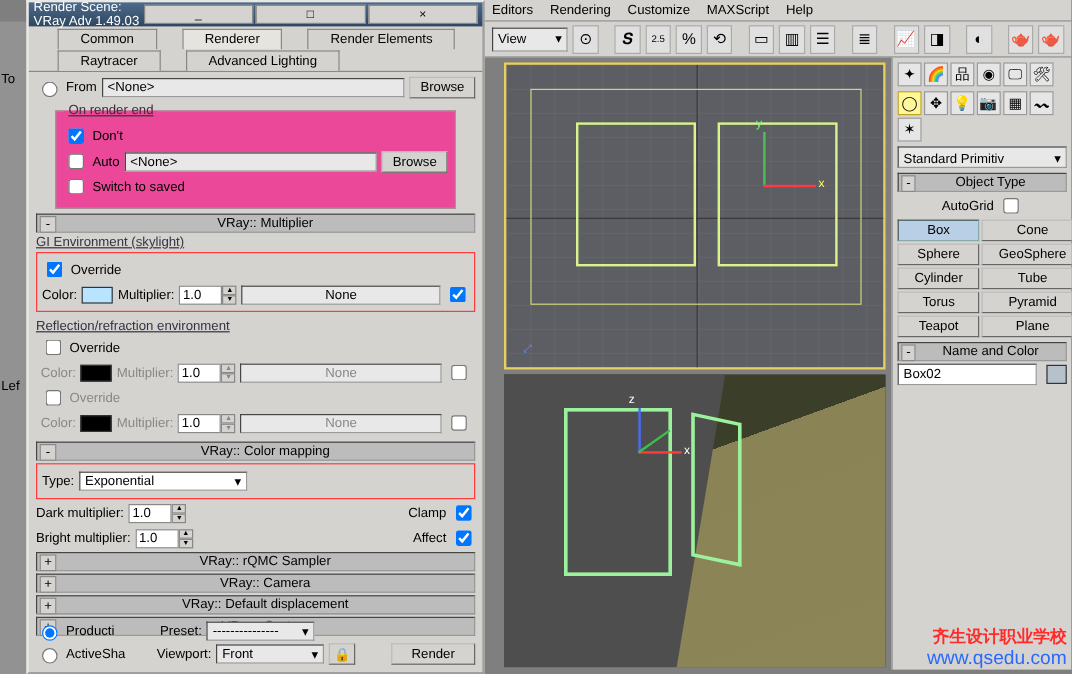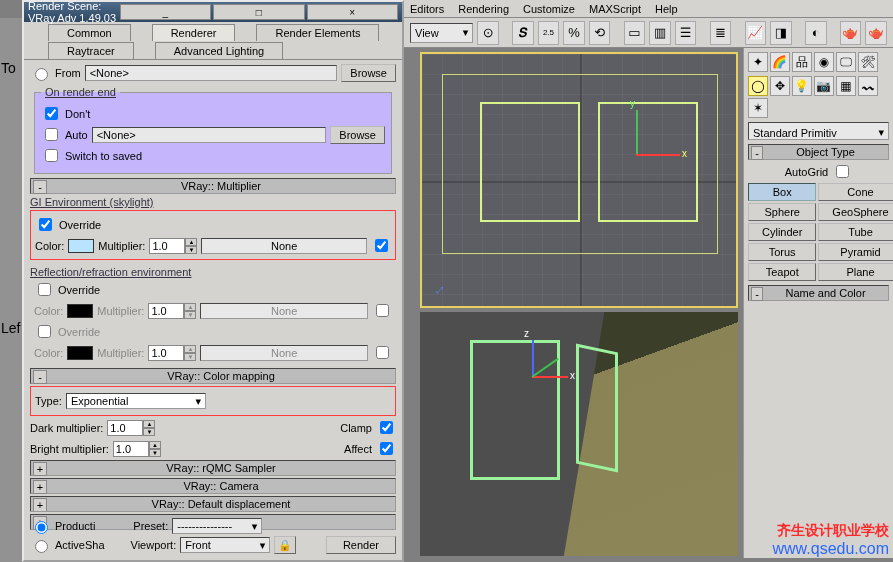--- a/index.html
+++ b/index.html
@@ -12,21 +12,21 @@
   }
   .titlebar { height: 20px; background: linear-gradient(#4e6b8a,#2d4762); color: #fff; display: flex; align-items: center; padding: 0 4px; }
   .titlebar span { flex: 1; }
   .winbtn { width: 18px; height: 16px; background: #d5d3cf; margin-left: 2px; border: 1px solid #888; display: inline-flex; align-items:center; justify-content:center; font-size:10px; color:#000; }
 
   .tabs { display: flex; border-bottom: 1px solid #888; padding: 2px 4px 0 4px; gap:1px; flex-wrap:wrap; }
   .tab { padding: 2px 18px; background: #d5d3cf; border: 1px solid #888; border-bottom: none; cursor:pointer;margin-left:20px; }
   .tab.active { background: #e6e4df; }
 
   .panel { padding: 2px 6px; }
-  fieldset { border: 1px solid #9a9a9a; margin: 4px 4px; padding: 4px 6px 6px 6px; background:#c4b5fd; }
+  fieldset { border: 1px solid #9a9a9a; margin: 4px 16px; padding: 4px 6px 6px 6px; background:#ec4899; }
   legend { padding: 0 4px; color:#333; text-decoration:underline; }
   .row { display: flex; align-items: center; gap: 4px; margin: 2px 0; }
   .row label { white-space: nowrap; }
   .inset { border: 1px inset #999; background: #e8e8e8; height: 16px; padding: 0 4px; display: inline-flex; align-items:center; }
   .btn { border: 1px outset #bbb; background:#d5d3cf; padding: 1px 8px; cursor:pointer; height:18px; display:inline-flex; align-items:center;}
   input[type=text] { height:16px; border:1px solid #888; background:#fff; padding:0 2px; }
   .spinner { display:inline-flex; }
   .spinner input { width:36px; }
   .spinarrows { display:flex; flex-direction:column; }
   .spinarrows span { width:12px; height:8px; border:1px solid #888; background:#d5d3cf; font-size:6px; line-height:6px; text-align:center; cursor:pointer;}
@@ -34,21 +34,21 @@
   .bar { background:#bcbcbc; border:1px inset #999; text-align:center; padding:1px 0; margin-top:2px; }
   .bar .toggle { float:left; width:14px; border:1px solid #888; background:#d5d3cf; margin-left:2px; text-align:center; }
 
   .redbox { border: 1px solid #ff3b3b; }
 
   .bottombar { position:absolute; bottom:4px; left:6px; right:6px; border-top:1px solid #999; padding-top:4px;}
   .bottombar .row { margin:2px 0; }
 
   
   .leftstrip { position:absolute; left:0; top:18px; width:22px; height:544px; background:#929292;}
-  .leftstrip div { font-size:14px; color:#000; transform:rotate(0); padding:2px 1px; }
+  .leftstrip div { font-size:11px; color:#000; transform:rotate(0); padding:2px 1px; }
 
   
   .topmenu { position:absolute; left:404px; right:0; top:0; height:18px; background:#d5d3cf; border-bottom:1px solid #888; display:flex; align-items:center; padding:0 6px; gap:14px; }
 
   .toolbar2 { position:absolute; left:404px; right:0; top:18px; height:30px; background:#d5d3cf; border-bottom:1px solid #888; display:flex; align-items:center; padding:0 6px; gap:4px; }
   .toolicon { width:24px; height:24px; border:1px solid #aaa; background:#e0e0e0; display:inline-flex; align-items:center; justify-content:center; font-size:13px; }
   .toolsep { width:6px; }
   .viewselect { width:70px; height:20px; border:1px inset #999; background:#e8e8e8; display:inline-flex; align-items:center; padding:0 4px;}
 
   
@@ -382,18 +382,24 @@
     <div class="primbtn">GeoSphere</div>
     <div class="primbtn">Cylinder</div>
     <div class="primbtn">Tube</div>
     <div class="primbtn">Torus</div>
     <div class="primbtn">Pyramid</div>
     <div class="primbtn">Teapot</div>
     <div class="primbtn">Plane</div>
   </div>
 
   <div class="rollhdr"><span class="toggle">-</span><span>Name and Color</span></div>
+  <div class="row">
+    <div class="nameinput">
+        <span>Box02</span>
+      </div>
+    <span class="colorsw"></span>
+  </div>
 </div>
 
 <div class="watermark">
   <div class="cn">齐生设计职业学校</div>
   <div class="en">www.qsedu.com</div>
 </div>
 
 </body></html>

